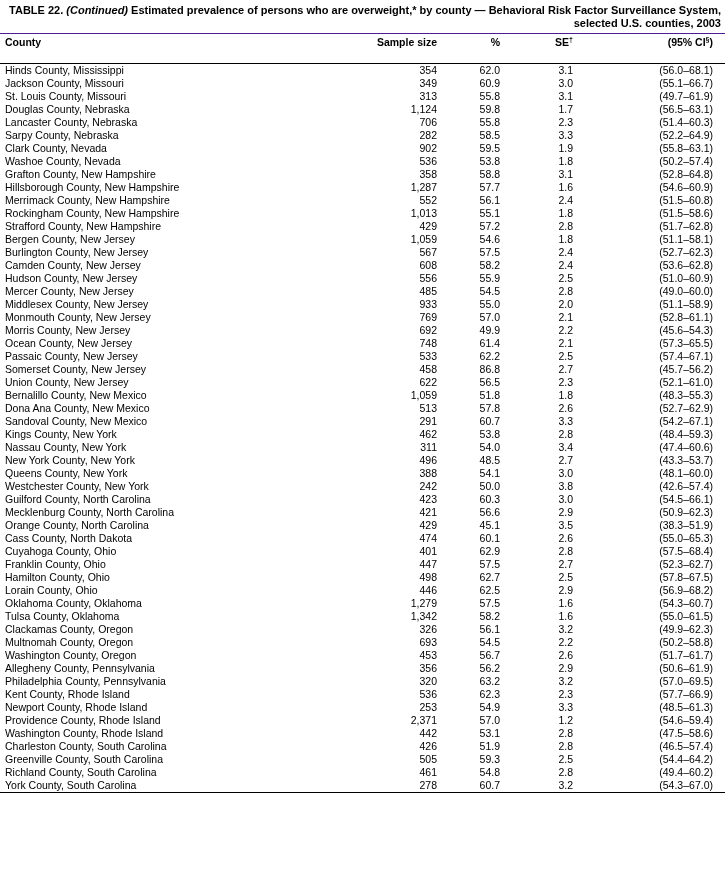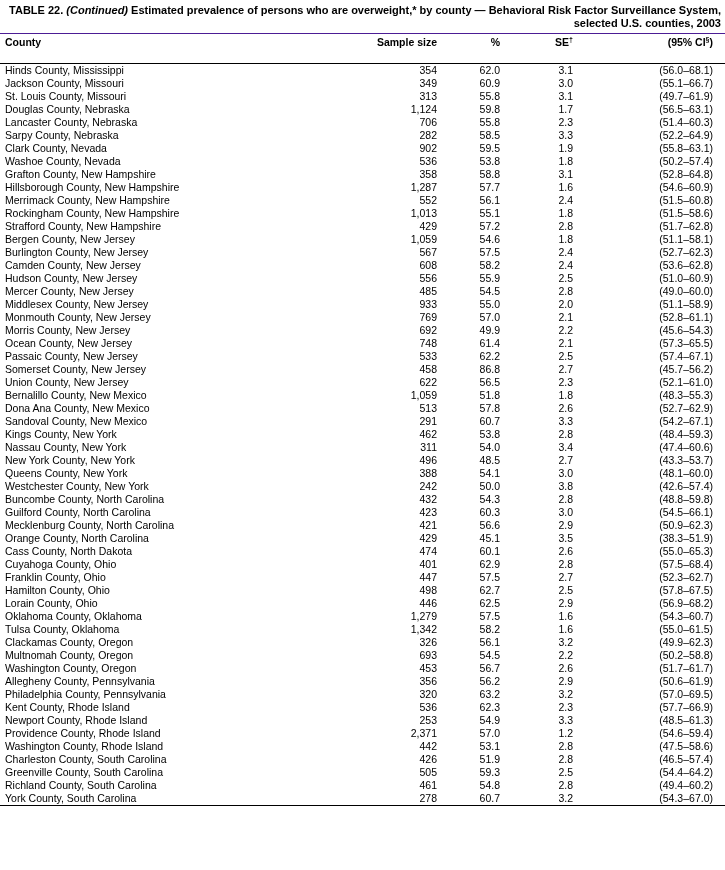--- a/index.html
+++ b/index.html
@@ -303,27 +303,20 @@
           <td class="right col-ci">(48.1–60.0)</td>
         </tr>
         <tr>
           <td class="left col-county">Westchester County, New York</td>
           <td class="right col-sample">242</td>
           <td class="right col-pct">50.0</td>
           <td class="right col-se">3.8</td>
           <td class="right col-ci">(42.6–57.4)</td>
         </tr>
         <tr>
-          <td class="left col-county">Buncombe County, North Carolina</td>
-          <td class="right col-sample">432</td>
-          <td class="right col-pct">54.3</td>
-          <td class="right col-se">2.8</td>
-          <td class="right col-ci">(48.8–59.8)</td>
-        </tr>
-        <tr>
           <td class="left col-county">Guilford County, North Carolina</td>
           <td class="right col-sample">423</td>
           <td class="right col-pct">60.3</td>
           <td class="right col-se">3.0</td>
           <td class="right col-ci">(54.5–66.1)</td>
         </tr>
         <tr>
           <td class="left col-county">Mecklenburg County, North Carolina</td>
           <td class="right col-sample">421</td>
           <td class="right col-pct">56.6</td>

